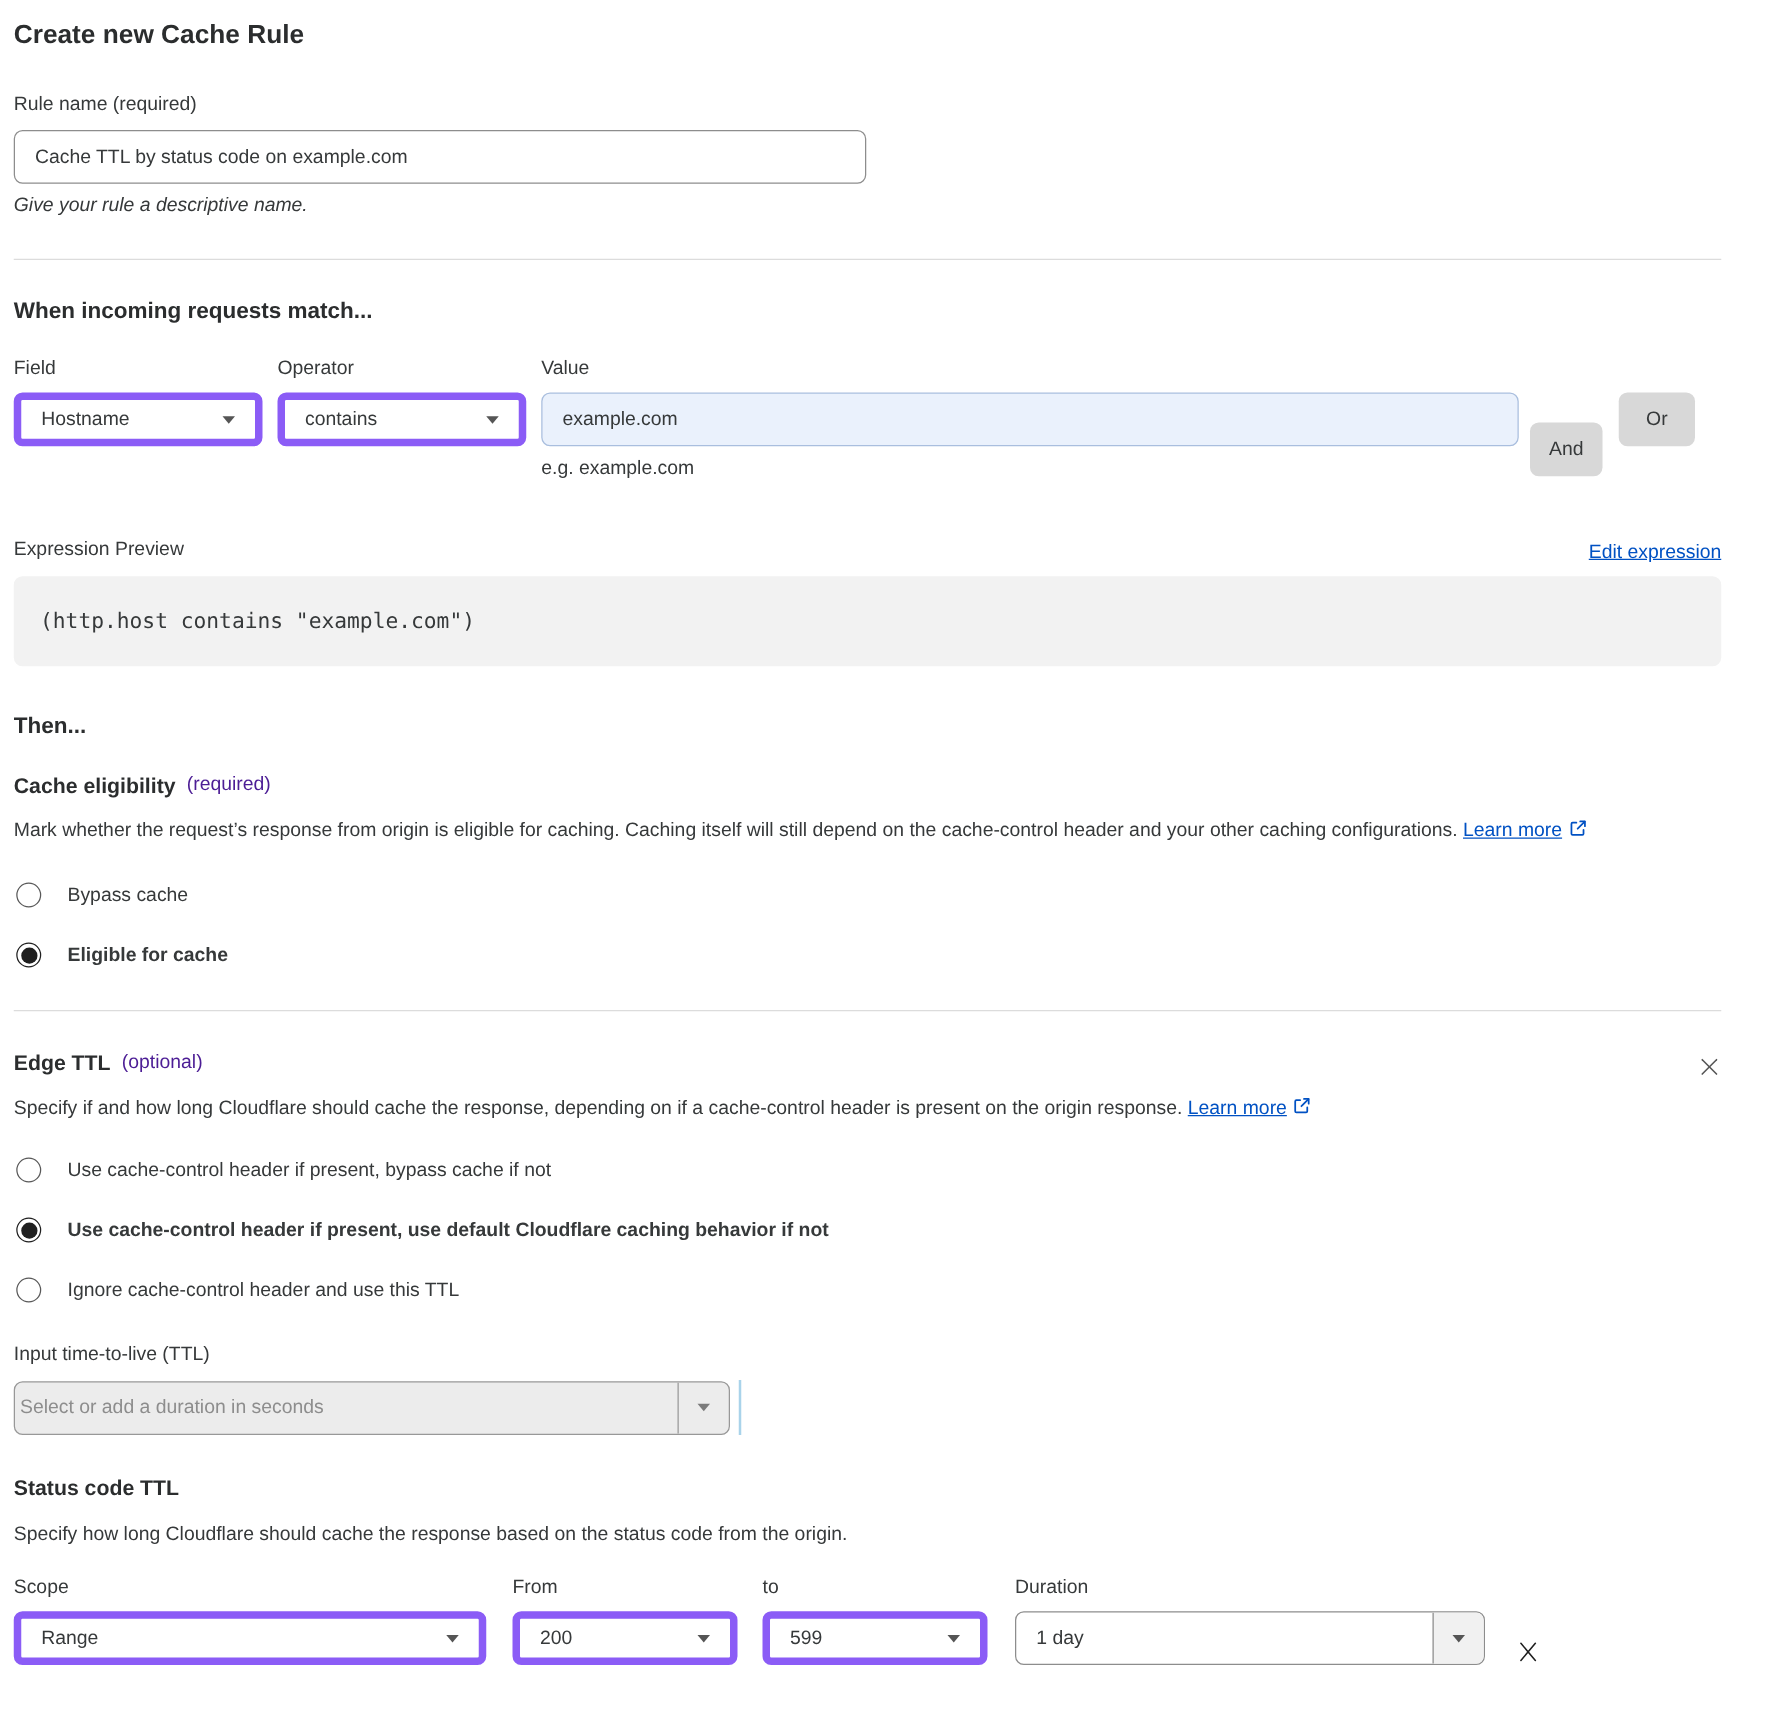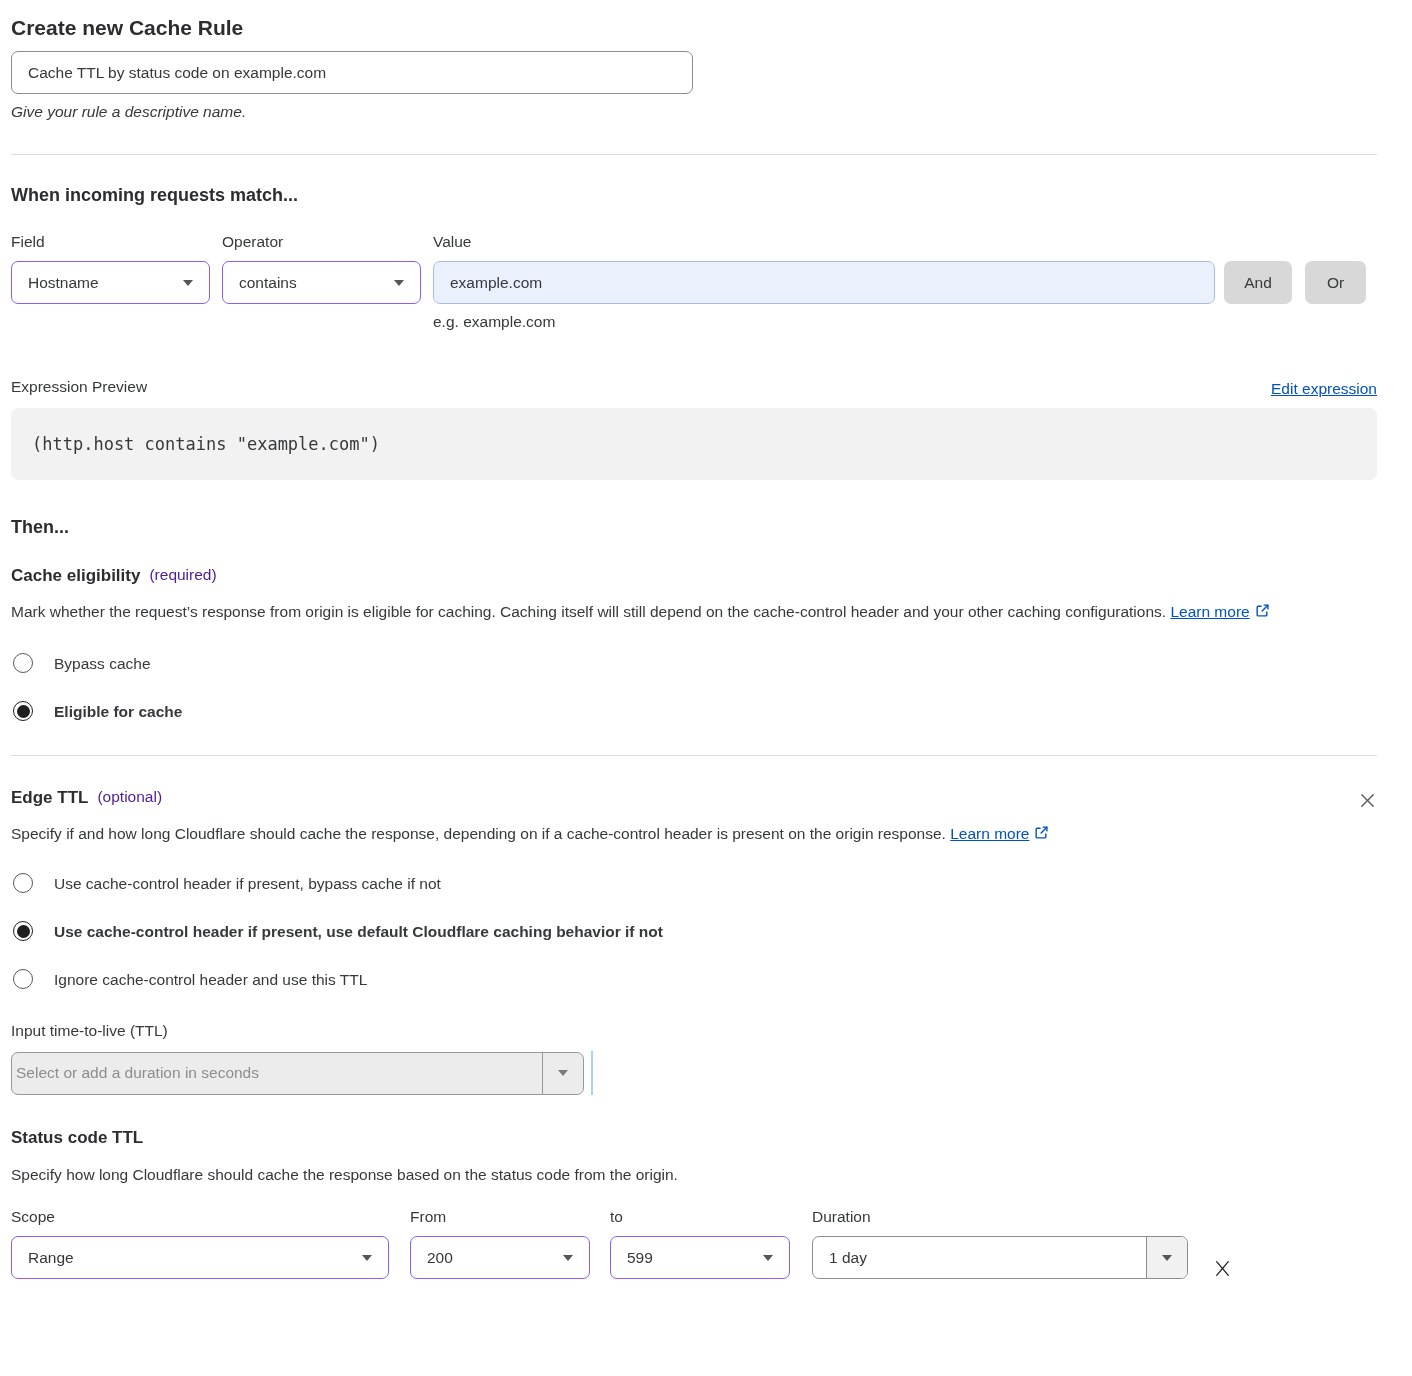--- a/index.html
+++ b/index.html
@@ -26,41 +26,41 @@
 
   h2.section-heading { font-size:18px; font-weight:700; color:#2b2d2e; margin-top:30px; }
 
   
   .match-row { display:flex; margin-top:24px; }
   .col .field-label { margin-bottom:8px; }
   .col-field  { width:199px; margin-right:12px; }
   .col-op     { width:199px; margin-right:12px; }
   .col-value  { width:782px; }
   .select {
-    height:43px; border:1px solid #8b5cf6; border-radius:7px; background:#fff;
+    height:43px; border:6px solid #8b5cf6; border-radius:7px; background:#fff;
     display:flex; align-items:center; justify-content:space-between;
     padding:0 16px; font-size:15.5px; color:#36393a; cursor:pointer;
   }
   .caret {
     width:0; height:0;
     border-left:5.5px solid transparent; border-right:5.5px solid transparent;
     border-top:6.5px solid #555; flex:none;
   }
   .value-input {
     width:782px; height:43px; border:1px solid #a9bede; border-radius:7px;
     background:#eaf1fc; font-family:inherit; font-size:15.5px; color:#36393a;
     padding:0 16px; outline:none;
   }
   .eg-text { margin-top:9px; font-size:15.5px; color:#36393a; }
   .btn-col { display:flex; align-items:flex-start; padding-top:31px; }
   .gray-btn {
     height:43px; border:none; border-radius:7px; background:#d8d8d8;
     font-family:inherit; font-size:15.5px; color:#36393a; cursor:pointer;
   }
-  .btn-and { width:68px; margin-left:9px; }
+  .btn-and { width:58px; margin-left:9px;margin-top:24px; }
   .btn-or  { width:61px; margin-left:13px; }
 
   
   .expr-header { display:flex; justify-content:space-between; align-items:flex-end; margin-top:44px; }
   a.link { color:#0051c3; text-decoration:underline; cursor:pointer; }
   .expr-box {
     margin-top:10px; height:72px; background:#f2f2f2; border-radius:7px;
     display:flex; align-items:center; padding:0 21px;
   }
   .expr-code { font-family:"DejaVu Sans Mono","Liberation Mono",monospace; font-size:17px; color:#36393a; }
@@ -125,20 +125,21 @@
   }
   .row-delete { display:flex; align-items:center; padding-top:31px; margin-left:24px; }
 </style>
 </head>
 <body>
 
 <div class="page">
 
   <h1 class="page-title">Create new Cache Rule</h1>
 
+  <div class="field-label" style="margin-top:30px;">Rule name (required)</div>
   <input class="text-input" type="text" value="Cache TTL by status code on example.com" style="">
   <div class="help-text">Give your rule a descriptive name.</div>
 
   <hr class="divider">
 
   <h2 class="section-heading">When incoming requests match...</h2>
 
   <div class="match-row">
     <div class="col col-field">
       <div class="field-label">Field</div>

